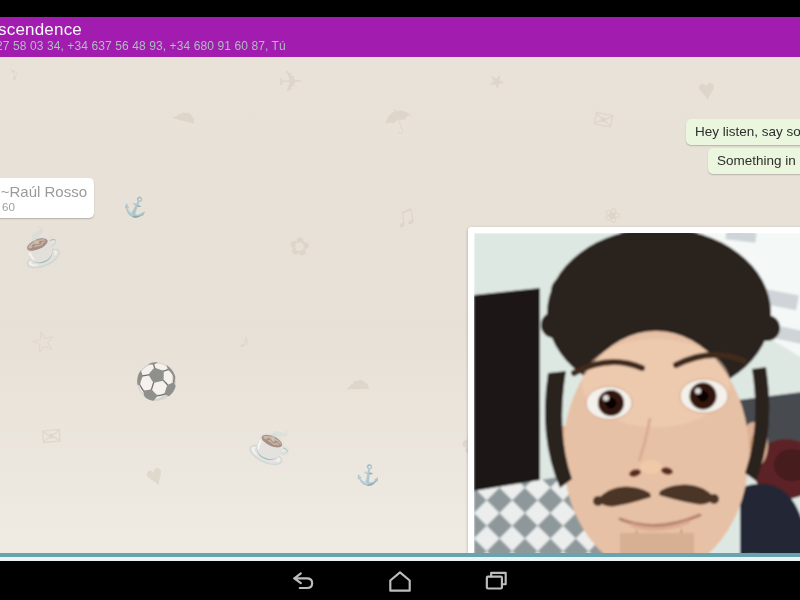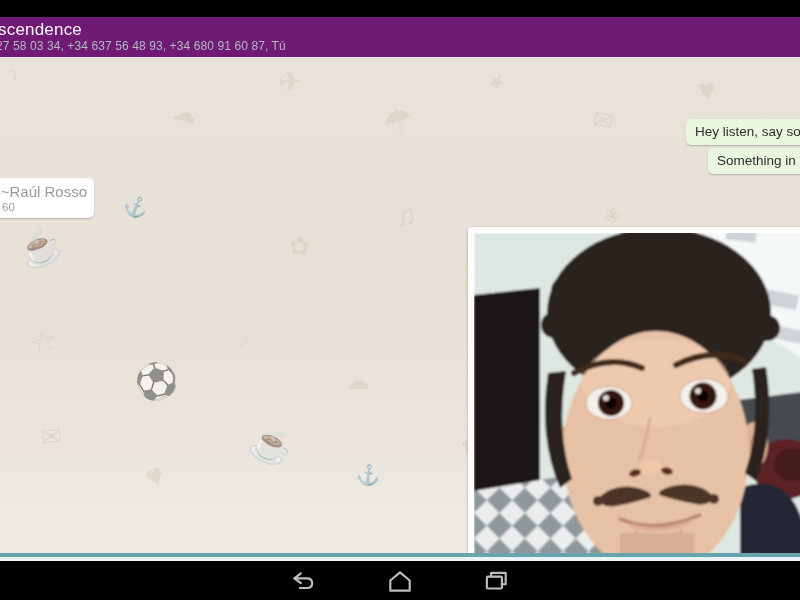--- a/index.html
+++ b/index.html
@@ -4,21 +4,21 @@
 <style>
   html,body{margin:0;padding:0;background:#000;}
   *{box-sizing:border-box;}
   .screen{
     position:relative;width:800px;height:600px;overflow:hidden;background:#000;
     font-family:"Liberation Sans", sans-serif;
   }
   
   .status-strip{position:absolute;left:0;top:0;width:800px;height:17px;background:#000;}
   
-  .app-header{position:absolute;left:0;top:17px;width:800px;height:40px;background:#701a75;
+  .app-header{position:absolute;left:0;top:17px;width:800px;height:40px;background:#a21caf;
     box-shadow:0 1px 2px rgba(0,0,0,.35);}
   .app-header .title{position:absolute;left:-2px;top:3px;font-size:17px;color:#f5f7f7;
     letter-spacing:.2px;white-space:nowrap;}
   .app-header .subtitle{position:absolute;left:-4px;top:22px;font-size:12px;color:#aebdbd;
     white-space:nowrap;letter-spacing:.1px;}
   
   .chat-area{position:absolute;left:0;top:57px;width:800px;height:496px;overflow:hidden;
     background:linear-gradient(180deg,#e9e2d9 0%,#e7e0d6 55%,#efebe3 100%);}
   .doodle-layer{position:absolute;inset:0;pointer-events:none;}
   .doodle{position:absolute;color:#d6cdbf;opacity:.55;user-select:none;line-height:1;}

